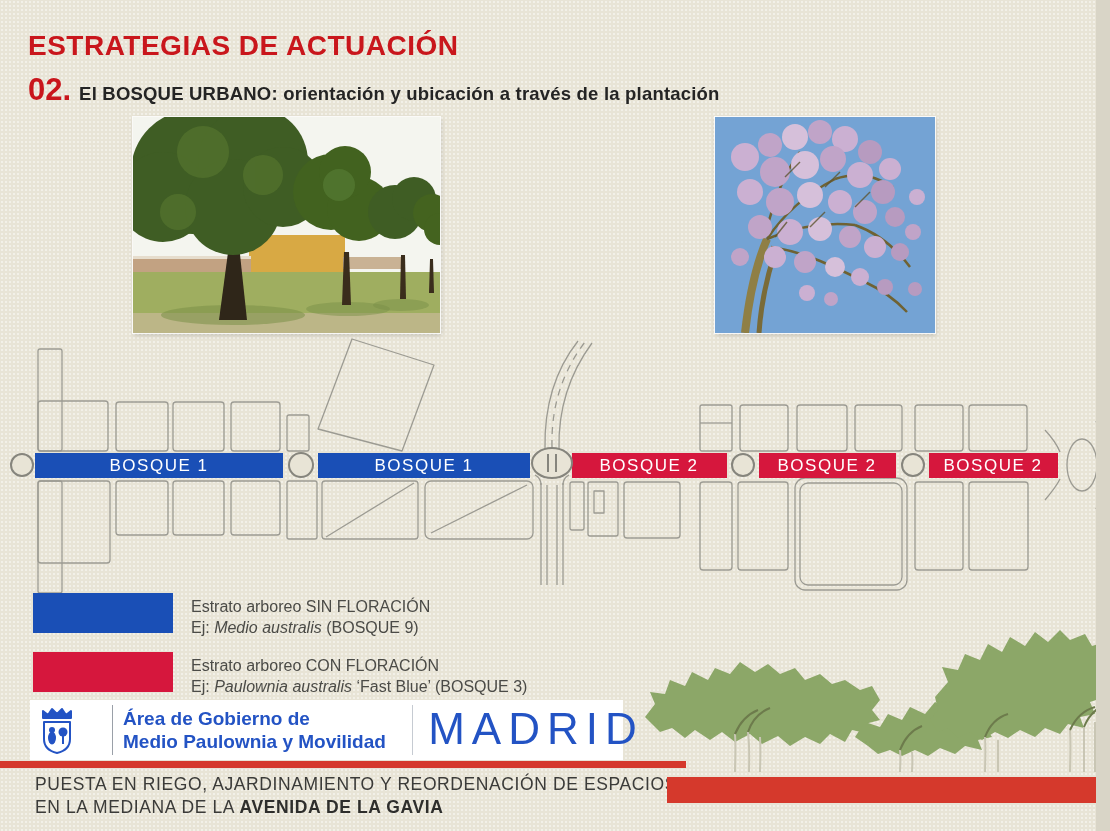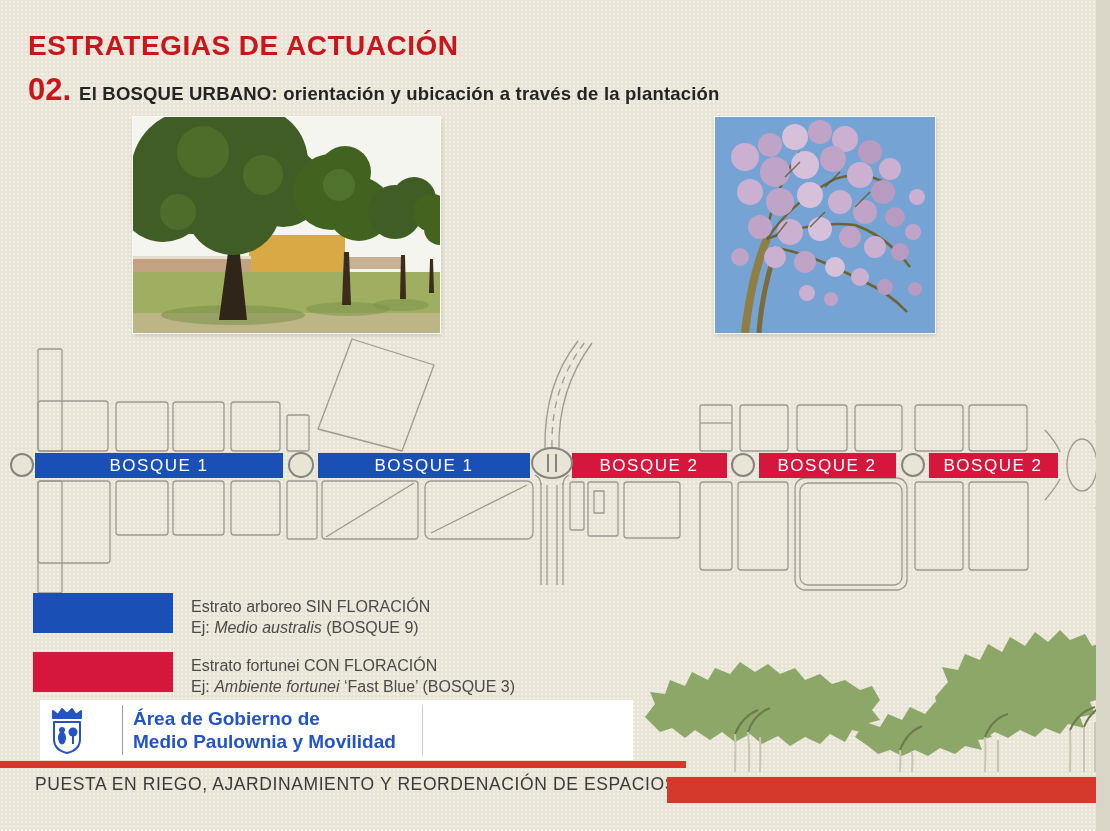--- a/index.html
+++ b/index.html
@@ -24,21 +24,21 @@
   .photo svg{display:block;}
   svg text{font-family:"Liberation Sans", sans-serif;}
   .map{position:absolute;left:0;top:335px;}
   .blk{fill:none;stroke:#9c9b93;stroke-width:1.3;stroke-linejoin:round;}
   .rb{fill:#e8e4d6;stroke:#86857d;stroke-width:2;}
   .seg-blue{fill:#1a4fb6;}
   .seg-red{fill:#d6173d;}
   .seg-label{fill:#ffffff;font-size:17px;letter-spacing:1.5px;}
   .legend-swatch{position:absolute;left:33px;width:140px;height:40px;}
   .legend-text{position:absolute;left:191px;font-size:16px;line-height:21px;color:#4b4b47;}
-  .logo{position:absolute;left:30px;top:700px;width:593px;height:60px;background:#ffffff;margin-left:10px;}
+  .logo{position:absolute;left:30px;top:700px;width:593px;height:60px;background:#ffffff;}
   .logo .crest{position:absolute;left:9px;top:6px;}
   .logo .div1{position:absolute;left:82px;top:5px;width:1px;height:50px;background:#9aa0a8;}
   .logo .dept{position:absolute;left:93px;top:7px;font-size:19px;font-weight:bold;line-height:23px;color:#2353c4;}
   .logo .div2{position:absolute;left:382px;top:5px;width:1px;height:50px;background:#c6cbd2;}
   .logo .city{position:absolute;left:392px;top:0;width:228px;height:60px;line-height:58px;text-align:center;
     font-size:44px;font-weight:500;letter-spacing:7px;color:#2353c4;}
   .trees{position:absolute;left:640px;top:622px;}
   .footer-line{position:absolute;left:0;top:761px;width:686px;height:7px;background:#d5392c;}
   .footer-bar{position:absolute;left:667px;top:777px;width:429px;height:26px;background:#d5392c;z-index:3;}
   .footer-text{position:absolute;left:35px;top:773px;font-size:17.5px;line-height:23px;color:#3b3b39;letter-spacing:.6px;z-index:2;}
@@ -250,22 +250,22 @@
     </g>
   </svg>
 
   <div class="legend-swatch" style="top:593px;background:#1a4fb6;"></div>
   <div class="legend-text" style="top:596px;">
     <div>Estrato arboreo SIN FLORACIÓN</div>
     <div><span>Ej: </span><i>Medio australis</i><span> (BOSQUE 9)</span></div>
   </div>
   <div class="legend-swatch" style="top:652px;background:#d6173d;"></div>
   <div class="legend-text" style="top:655px;">
-    <div>Estrato fortunei CON FLORACIÓN</div>
-    <div><span>Ej: </span><i>Ambiente fortunei</i><span> ‘Fast Blue’ (BOSQUE 3)</span></div>
+    <div>Estrato arboreo CON FLORACIÓN</div>
+    <div><span>Ej: </span><i>Paulownia australis</i><span> ‘Fast Blue’ (BOSQUE 3)</span></div>
   </div>
 
   <svg class="trees" width="470" height="150" viewBox="0 0 470 150">
     <g fill="#8ca768">
       <path d="M5,95 L15,82 L10,70 L25,72 L30,58 L45,64 L52,50 L68,58 L75,46 L90,52 L100,40 L115,50 L128,42 L140,52 L155,46 L165,58 L180,52 L192,62 L205,58 L220,68 L232,64 L240,78 L232,88 L240,98 L225,102 L230,112 L212,108 L205,120 L190,112 L180,122 L165,115 L150,124 L138,114 L122,122 L110,112 L95,120 L82,110 L70,118 L55,108 L45,116 L32,106 L20,110 L12,102 Z"></path>
       <path d="M215,115 L225,100 L240,105 L248,92 L262,98 L270,85 L285,92 L295,80 L310,88 L322,80 L335,90 L345,85 L352,95 L345,105 L352,115 L338,118 L342,128 L325,124 L315,132 L300,126 L288,134 L275,128 L262,134 L250,128 L238,132 L228,124 Z"></path>
       <path d="M295,75 L308,60 L302,45 L318,48 L325,32 L340,38 L348,22 L362,30 L370,15 L385,24 L395,10 L408,20 L420,8 L430,18 L445,12 L452,24 L465,20 L470,32 L462,45 L470,55 L458,62 L465,75 L450,80 L455,92 L440,95 L444,106 L428,102 L420,112 L405,106 L395,115 L380,108 L368,116 L355,110 L342,118 L330,110 L318,116 L308,106 L298,110 L290,98 L298,88 Z"></path>
     </g>
     <g stroke="#c9c6b4" stroke-width="2" fill="none">
       <path d="M95,112 C96,125 95,140 95,150"></path>
@@ -299,21 +299,23 @@
       <rect x="23" y="30" width="2" height="8" fill="#2353c4"></rect>
       <ellipse cx="13" cy="32" rx="4" ry="6.5" fill="#2353c4"></ellipse>
       <circle cx="13" cy="24" r="3" fill="#2353c4"></circle>
     </svg>
     <div class="div1"></div>
     <div class="dept">
       <div>Área de Gobierno de</div>
       <div>Medio Paulownia y Movilidad</div>
     </div>
     <div class="div2"></div>
+    <div class="city">MADRID</div>
   </div>
 
   <div class="footer-line"></div>
   <div class="footer-text">
     <div>PUESTA EN RIEGO, AJARDINAMIENTO Y REORDENACIÓN DE ESPACIOS</div>
+    <div><span>EN LA MEDIANA DE LA </span><b>AVENIDA DE LA GAVIA</b></div>
   </div>
   <div class="footer-bar"></div>
 
 </div>
 
 </body></html>

